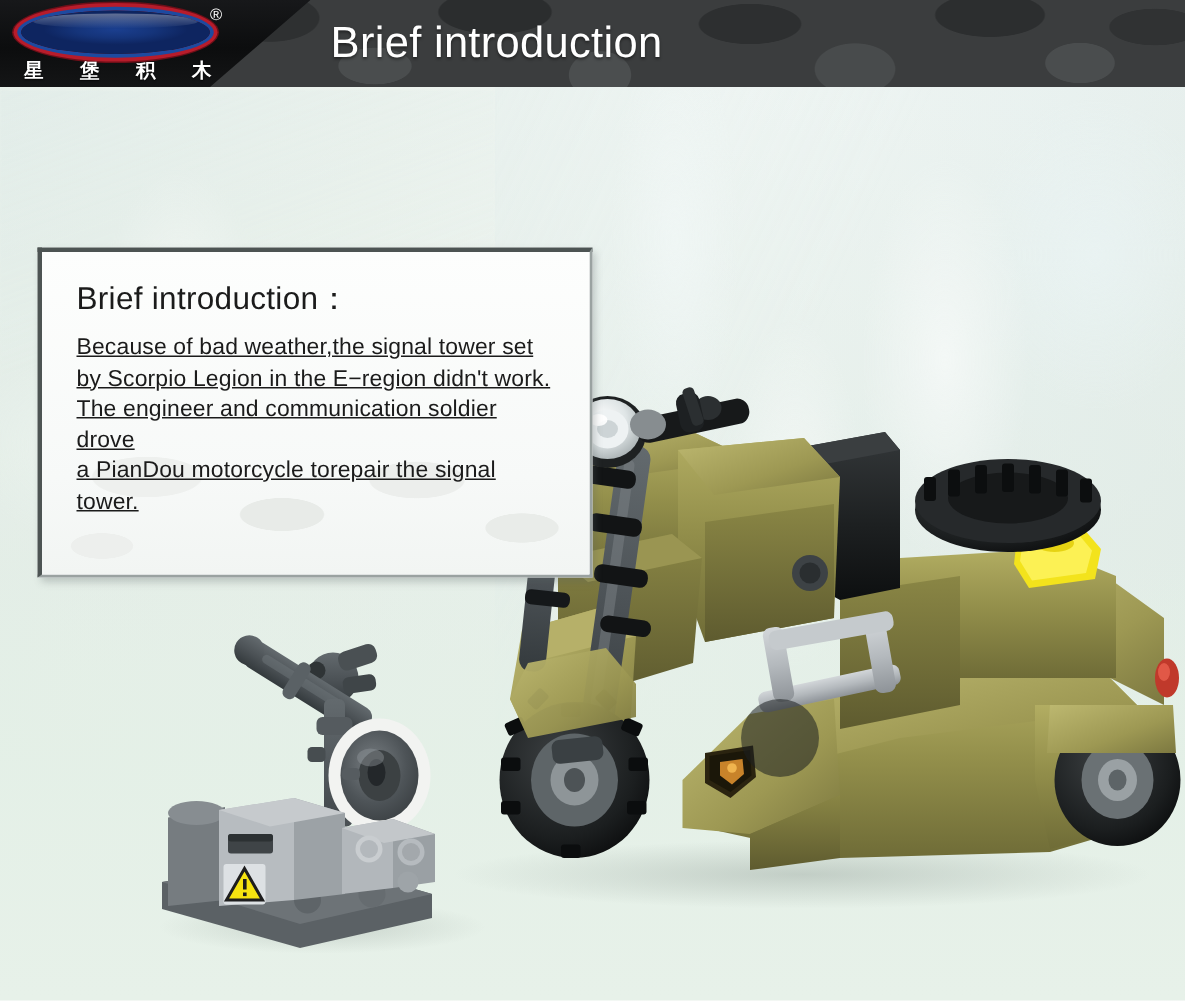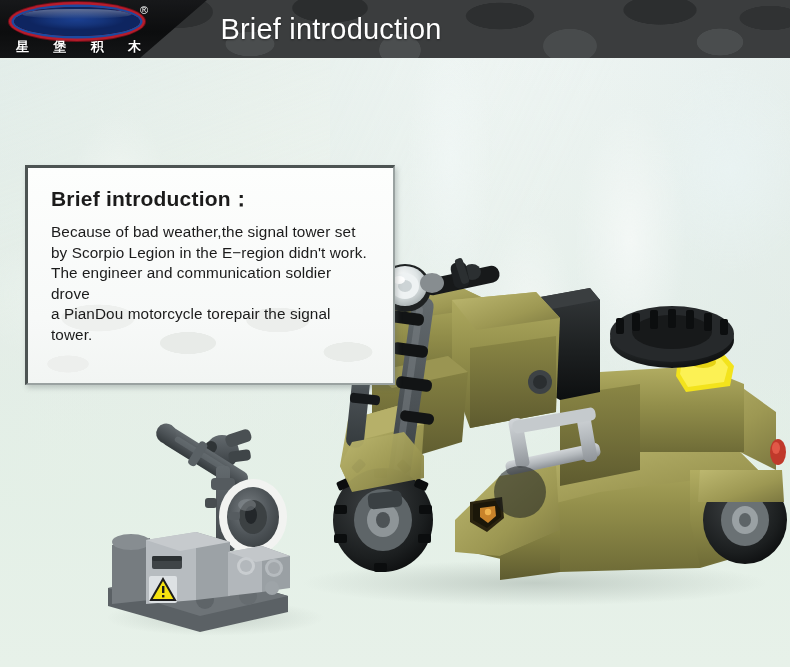--- a/index.html
+++ b/index.html
@@ -191,30 +191,31 @@
       linear-gradient(180deg, #fdfefd 0%, #f7f9f8 70%, #f2f5f3 100%);
   }
   .card-inner {
     position: relative;
     padding: 17px 20px 0 23px;
   }
   .card-heading {
     font-size: 21px;
     color: #1b1b1b;
     margin: 0 0 9px 0;
-    font-weight: bold;
+    font-weight: normal;
     letter-spacing: 0.2px;
   }
   .card-body {
     font-size: 15.3px;
     line-height: 20.5px;
     color: #1b1b1b;
     margin: 0;
     letter-spacing: 0.1px;
     white-space: pre-line;
+    text-decoration: underline;
   }
 
   
   .art { position: absolute; left: 0; top: 0; width: 790px; height: 667px; pointer-events: none; }
 
   
   .shadow-ground {
     position: absolute;
     left: 300px; top: 560px;
     width: 470px; height: 46px;

